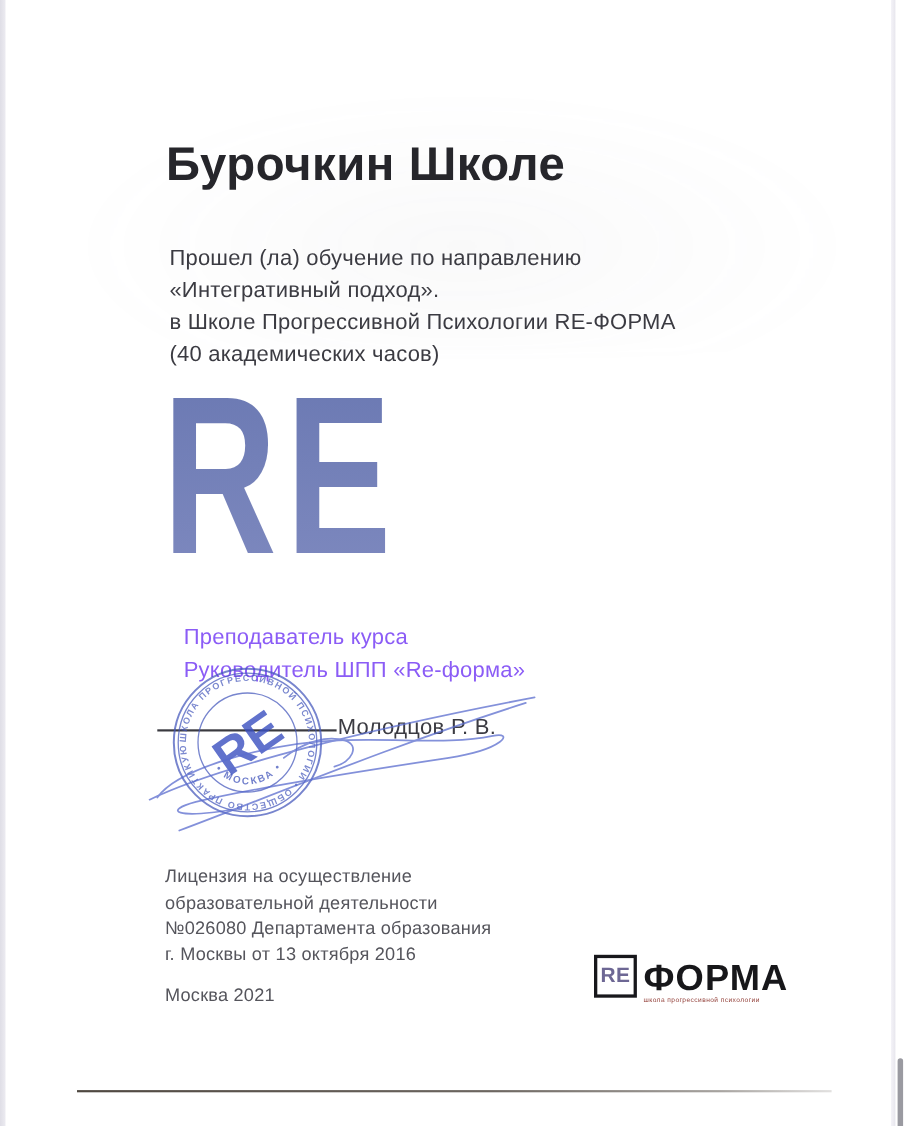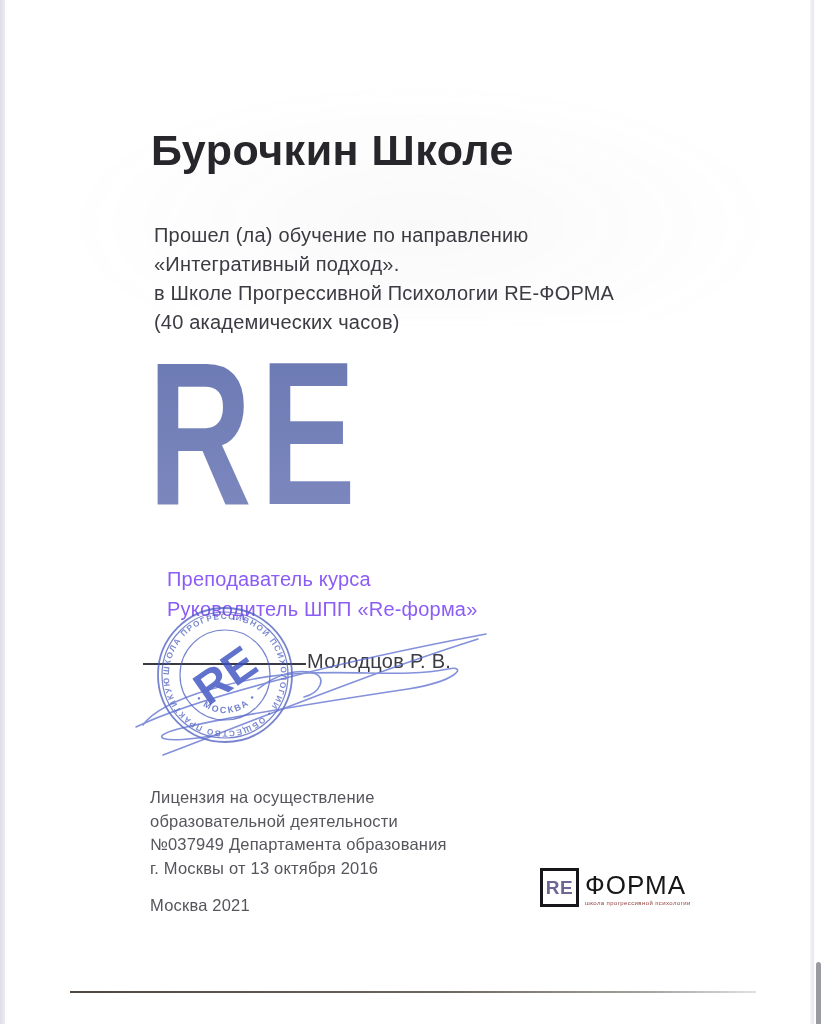--- a/index.html
+++ b/index.html
@@ -82,21 +82,21 @@
     position:absolute; left:540px; top:868px; width:160px; height:44px;
     display:flex; align-items:flex-start;
   }
   .logo-square {
     width:39px; height:39px; border:3px solid #17171b;
     display:flex; align-items:center; justify-content:center;
     background:#fff; flex:0 0 auto;
   }
   .logo-mark { font-size:19px; font-weight:700; color:#6d6794; letter-spacing:0.5px; }
   .logo-text-col { margin-left:6px; padding-top:4px; }
-  .logo-wordmark { font-size:26px; font-weight:400; color:#17171a; letter-spacing:1px; line-height:1; }
+  .logo-wordmark { font-size:33px; font-weight:700; color:#17171a; letter-spacing:1px; line-height:1; }
   .logo-tagline { font-size:6px; color:#93403a; letter-spacing:0.4px; margin-top:2px; white-space:nowrap; }
 
   .paper-edge-line {
     position:absolute; left:70px; top:991px; width:686px; height:2px;
     background:linear-gradient(90deg, rgba(60,52,44,0.9) 0%, rgba(60,52,44,0.75) 55%, rgba(60,52,44,0.45) 85%, rgba(60,52,44,0.15) 100%);
   }
 
   .scrollbar-thumb {
     position:absolute; right:2px; top:962px; width:5px; height:80px;
     background:#9a9aa1; border-radius:3px;
@@ -152,21 +152,21 @@
         <path d="M 55,178 C 130,150 250,100 370,62"></path>
         <path d="M 35,148 C 55,120 140,98 200,96 C 260,94 300,100 340,92 C 360,88 350,104 300,112 C 220,124 120,140 70,152 C 40,160 50,168 110,158"></path>
         <path d="M 150,112 C 170,96 190,92 205,96 C 220,100 212,116 196,120"></path>
       </g>
     </svg>
   </div>
 
   <div class="license-info">
     <div>Лицензия на осуществление</div>
     <div>образовательной деятельности</div>
-    <div>№037949 Департамента образования</div>
+    <div>№026080 Департамента образования</div>
     <div>г. Москвы от 13 октября 2016</div>
   </div>
 
   <div class="city-year">Москва 2021</div>
 
   <div class="logo">
     <div class="logo-square">
       <span class="logo-mark">RE</span>
     </div>
     <div class="logo-text-col">

